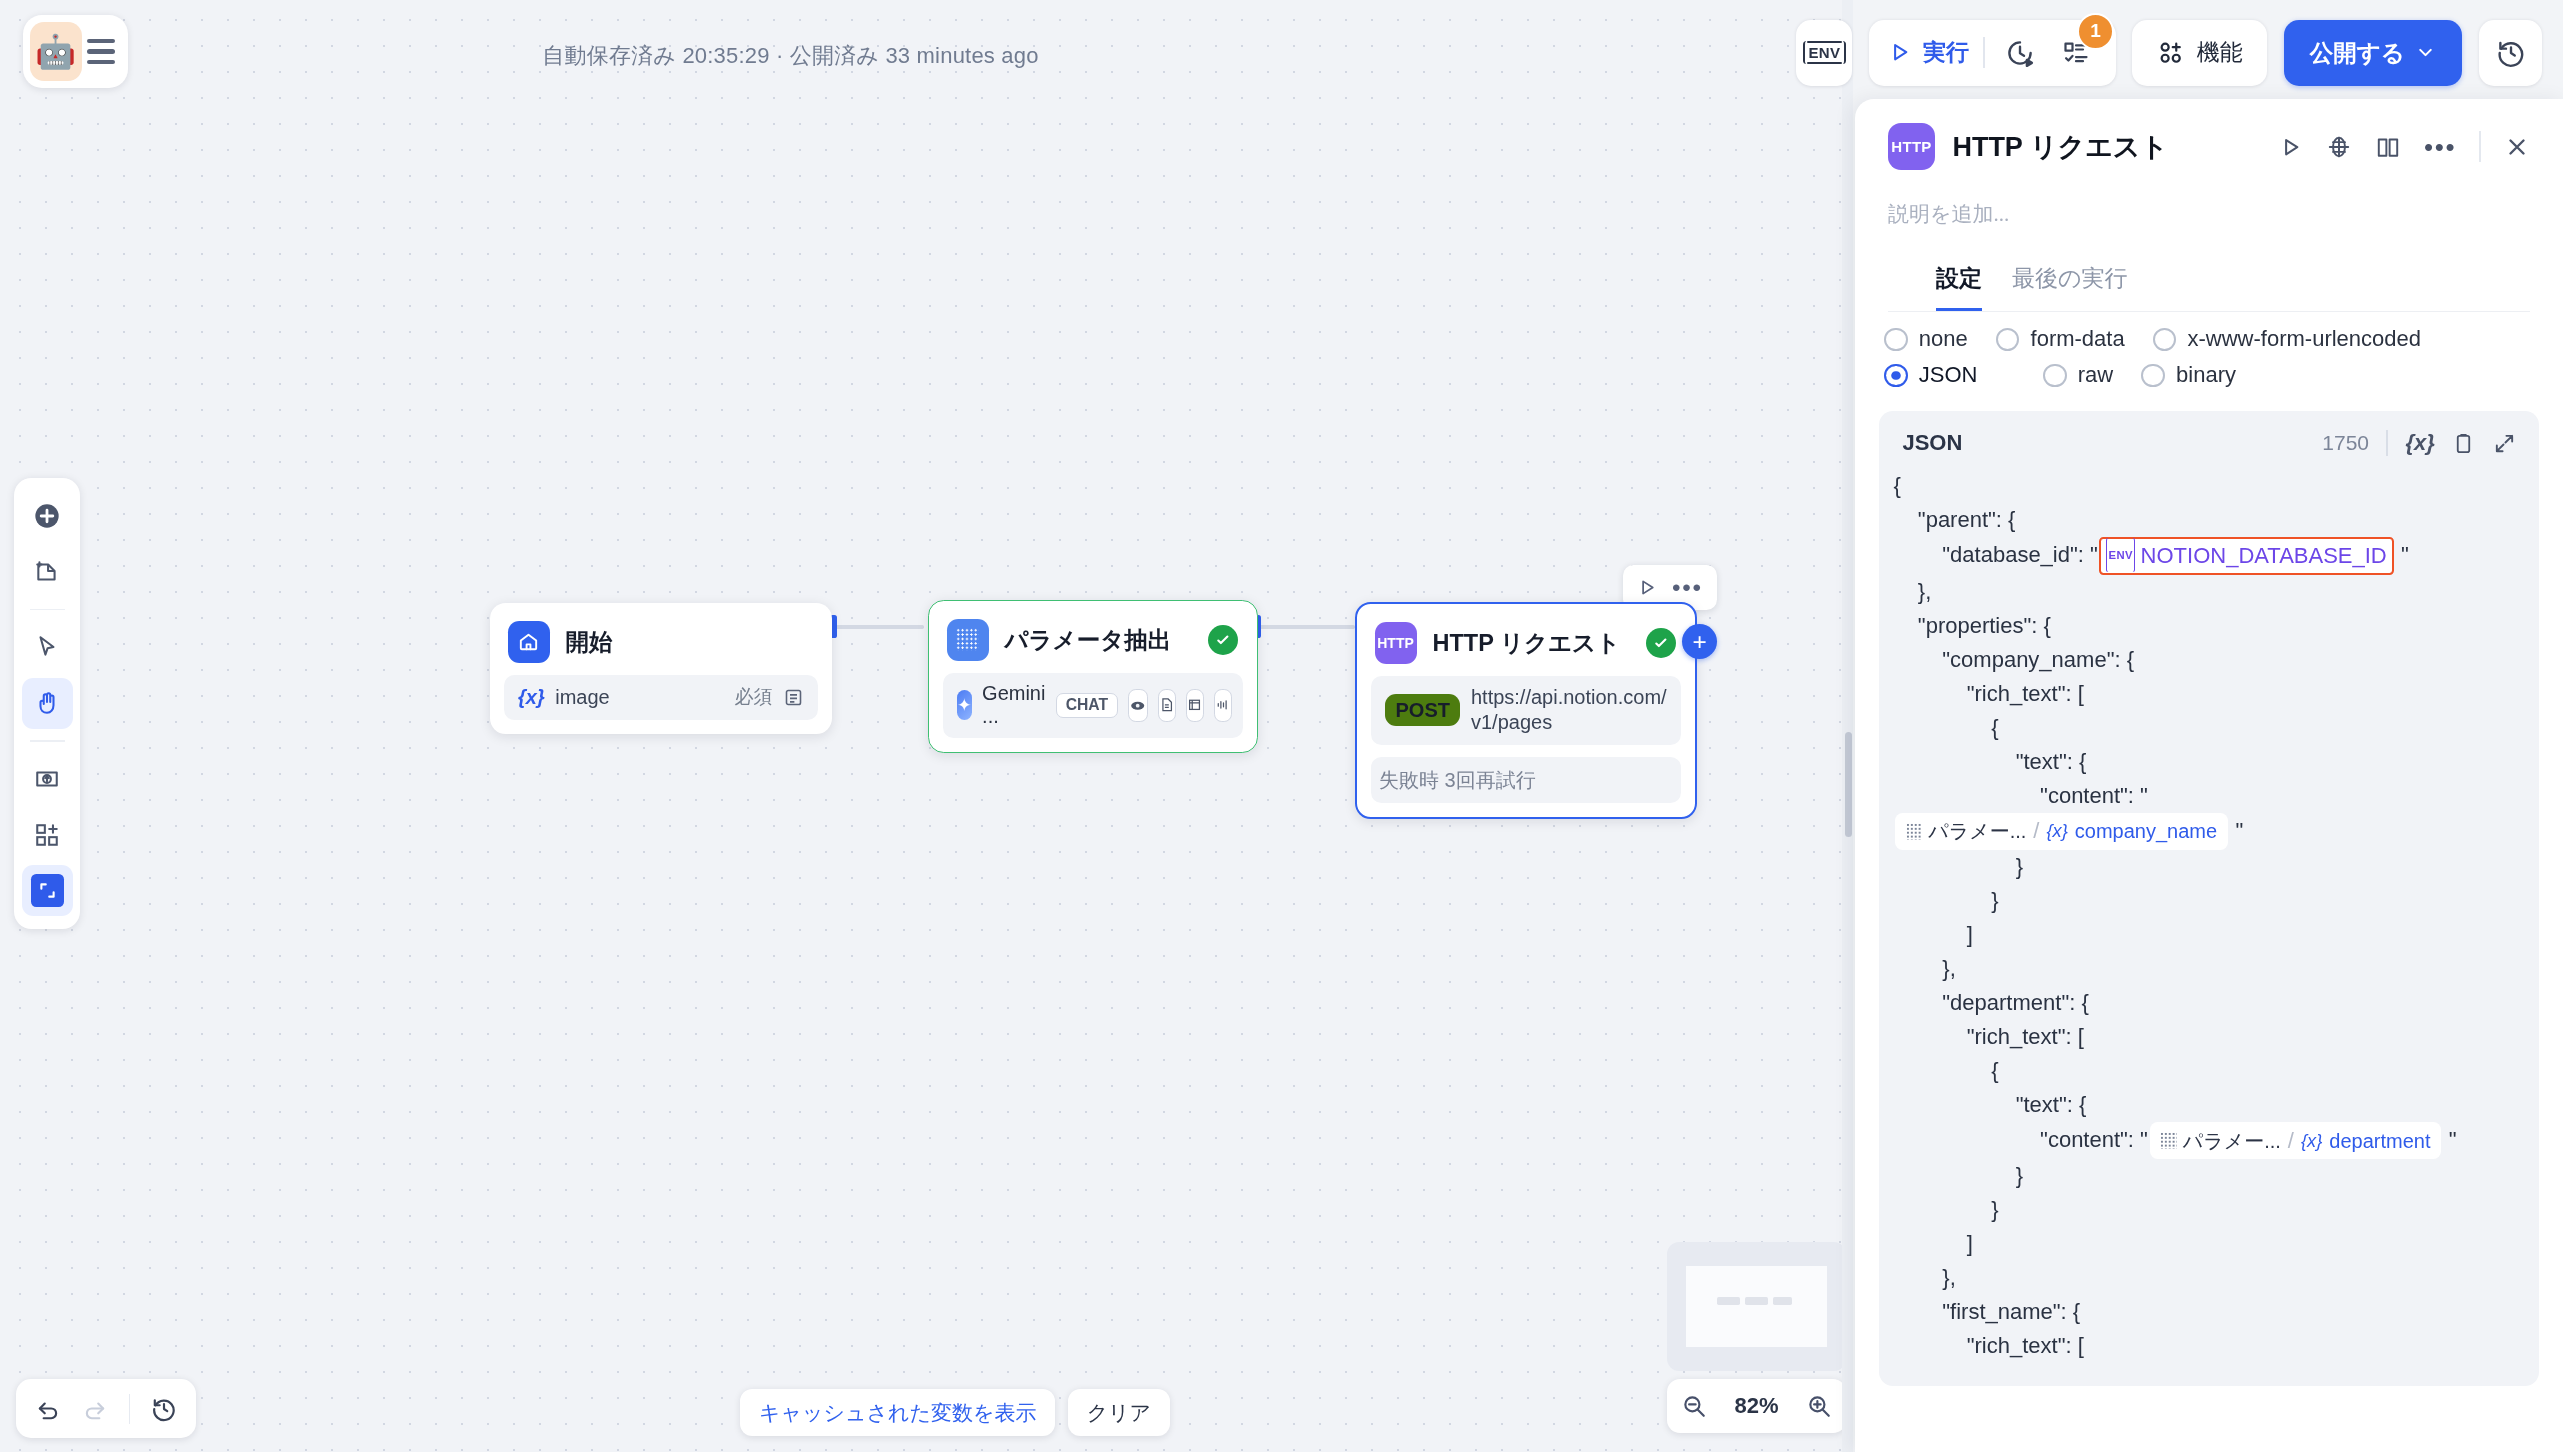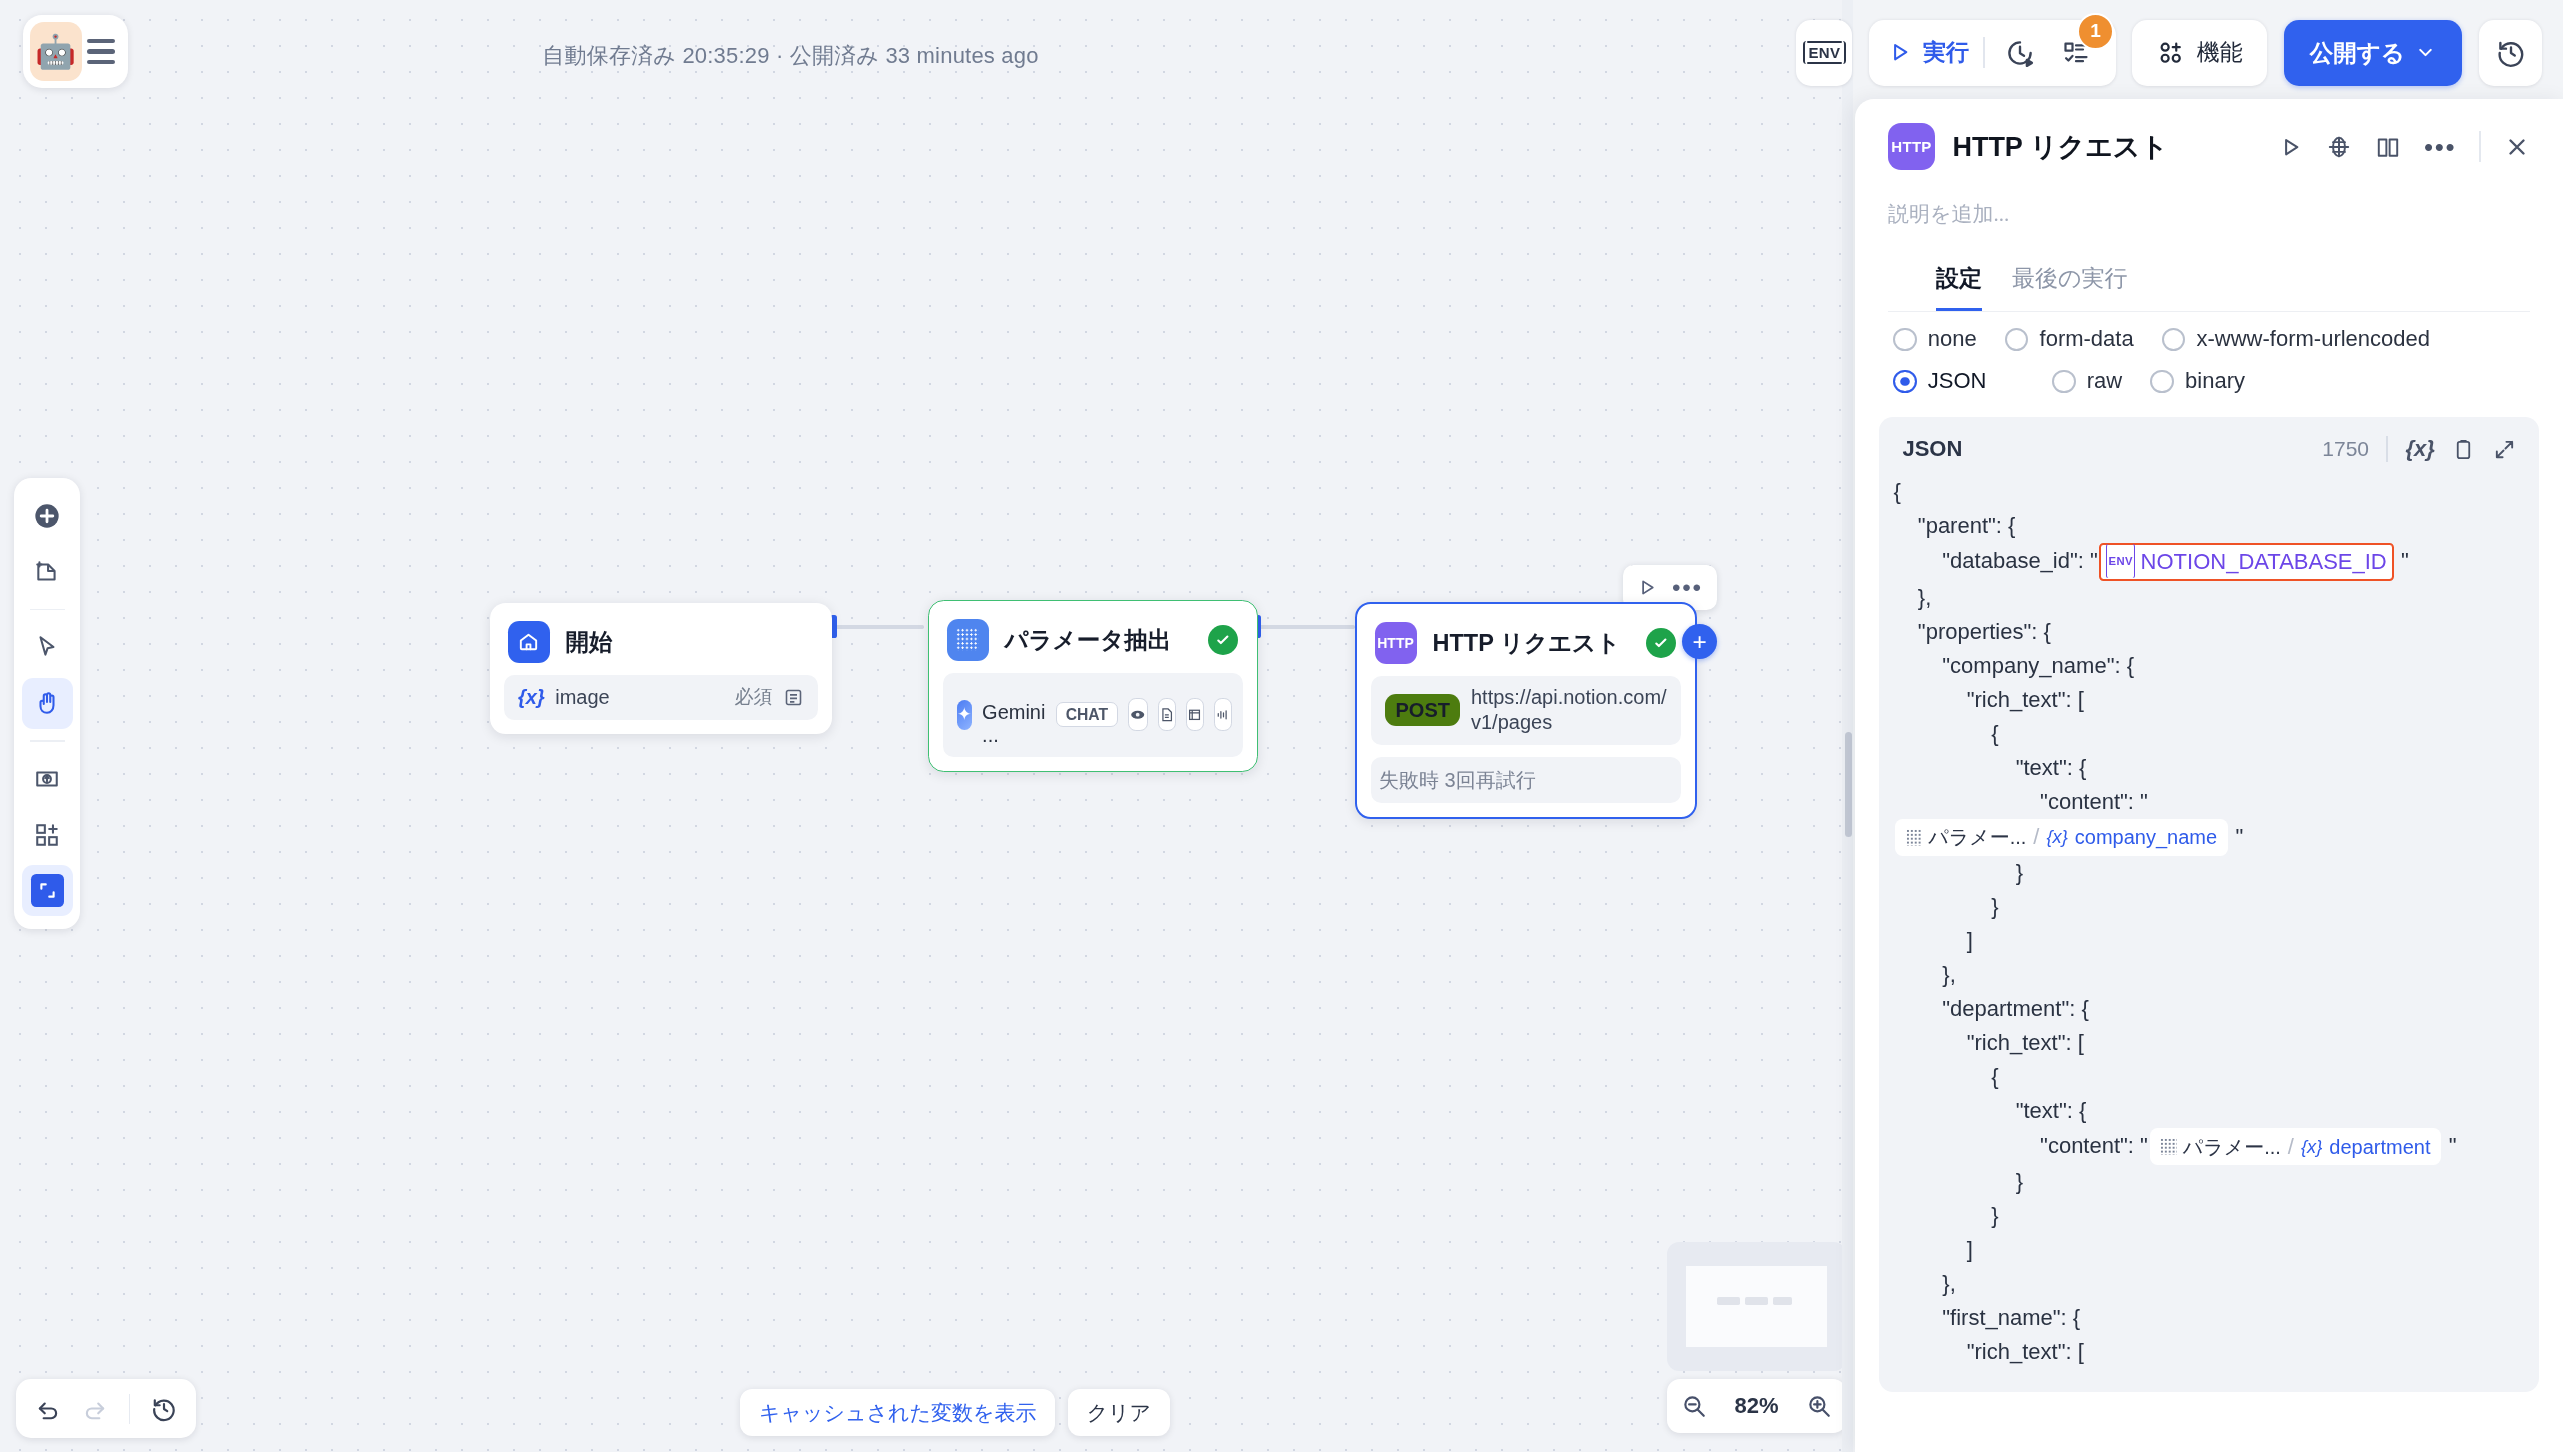--- a/index.html
+++ b/index.html
@@ -226,21 +226,21 @@
   .panel-desc { padding: 30px 33px 0 33px; font-size: 21px; color: #a9b0bf; font-family: Liberation Serif, serif; }
 
   .tabs { display: flex; gap: 30px; padding: 35px 33px 0 33px; position: relative; }
   .tab { font-size: 23px; color: #8d96a8; padding-bottom: 14px; }
   .tab.active { color: #111827; font-weight: 700; border-bottom: 4.4px solid #3061ee; margin-left: 48px; }
   .tabs-underline { position: absolute; left: 33px; right: 33px; bottom: 0; height: 1.7px; background: #edeff3; }
 
   .section-label { padding: 26px 33px 0 33px; font-size: 23px; font-weight: 700; color: #111827; }
   .req-star { color: #e5492f; font-size: 21px; }
 
-  .radios { padding: 14px 33px 0 38px; display: flex; flex-wrap: wrap; gap: 16px 28px; max-width: 663px; }
+  .radios { padding: 14px 33px 0 29px; display: flex; flex-wrap: wrap; gap: 10px 28px; max-width: 663px; }
   .radio { display: flex; align-items: center; gap: 11.3px; font-size: 22px; color: #2b3240; }
   .radio .dot {
     width: 23.5px; height: 23.5px; border-radius: 50%; border: 2.2px solid #b9c0cd; background: #fff;
     flex: 0 0 auto;
   }
   .radio.checked .dot { border-color: #2f5bea; box-shadow: inset 0 0 0 5.2px #fff, inset 0 0 0 12.2px #2f5bea; }
   .radio.checked { color: #111827; }
 
   .editor {
     margin: 23px 24.4px 0 24.4px; background: #f1f3f7; border-radius: 14px;
@@ -328,21 +328,21 @@
         </div>
         <div class="node-title">パラメータ抽出</div>
         <div class="node-check">
           <svg width="15.7" height="15.7" viewBox="0 0 24 24" fill="none" stroke="#fff" stroke-width="3.2" stroke-linecap="round" stroke-linejoin="round">
               <path d="M5 13l4 4L19 7"></path>
             </svg>
         </div>
       </div>
       <div class="node-row">
         <span style="width:30px;height:30px;border-radius:7.8px;background:linear-gradient(135deg,#4b7cf3,#8fb4ff);display:flex;align-items:center;justify-content:center;color:#fff;font-size:17.4px;">✦</span>
-        <span style="font-size:20px;color:#2b3240;margin-top:19px;">Gemini ...</span>
+        <span style="font-size:20px;color:#2b3240;">Gemini ...</span>
         <span class="chip">CHAT</span>
         <span class="sq-ico">
           <svg width="17.4" height="17.4" viewBox="0 0 24 24" fill="#4d5668">
               <ellipse cx="12" cy="12" rx="9" ry="5.5"></ellipse>
               <circle cx="12" cy="12" r="2.6" fill="#f1f3f7"></circle>
             </svg>
         </span>
         <span class="sq-ico">
           <svg width="15.7" height="15.7" viewBox="0 0 24 24" fill="none" stroke="#4d5668" stroke-width="1.9">
               <path d="M6 3h8l5 5v13H6z"></path>

